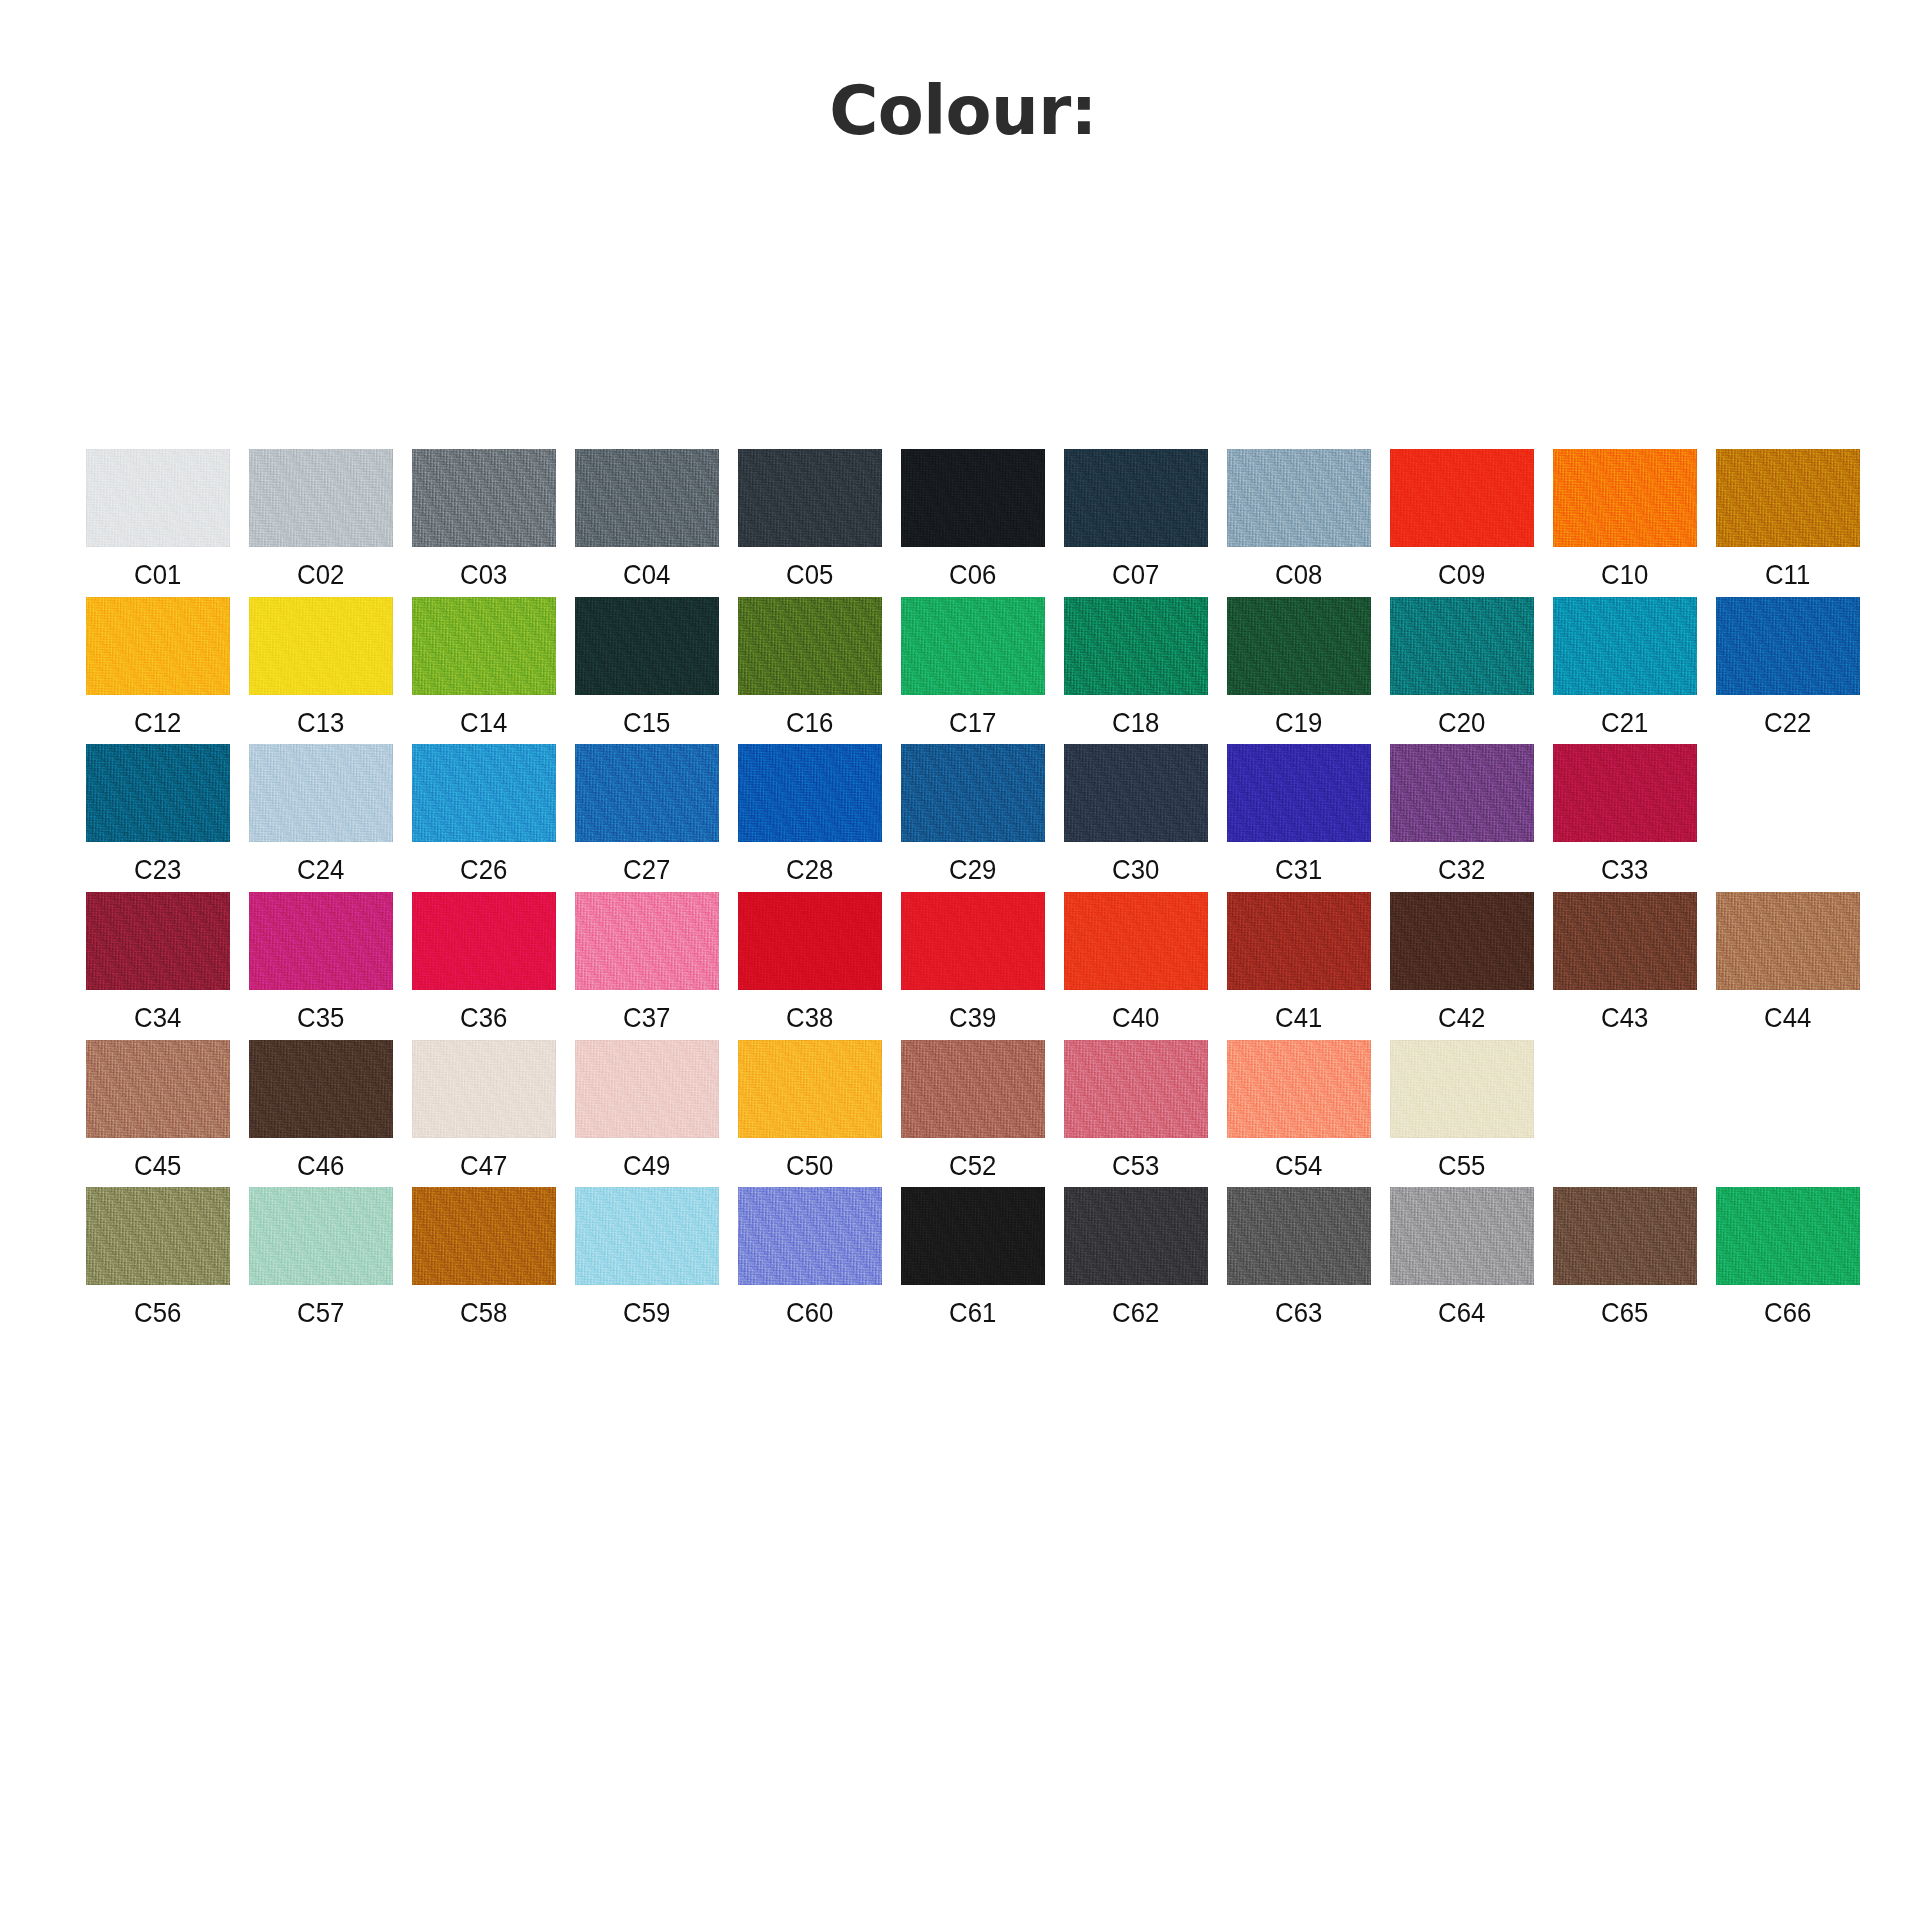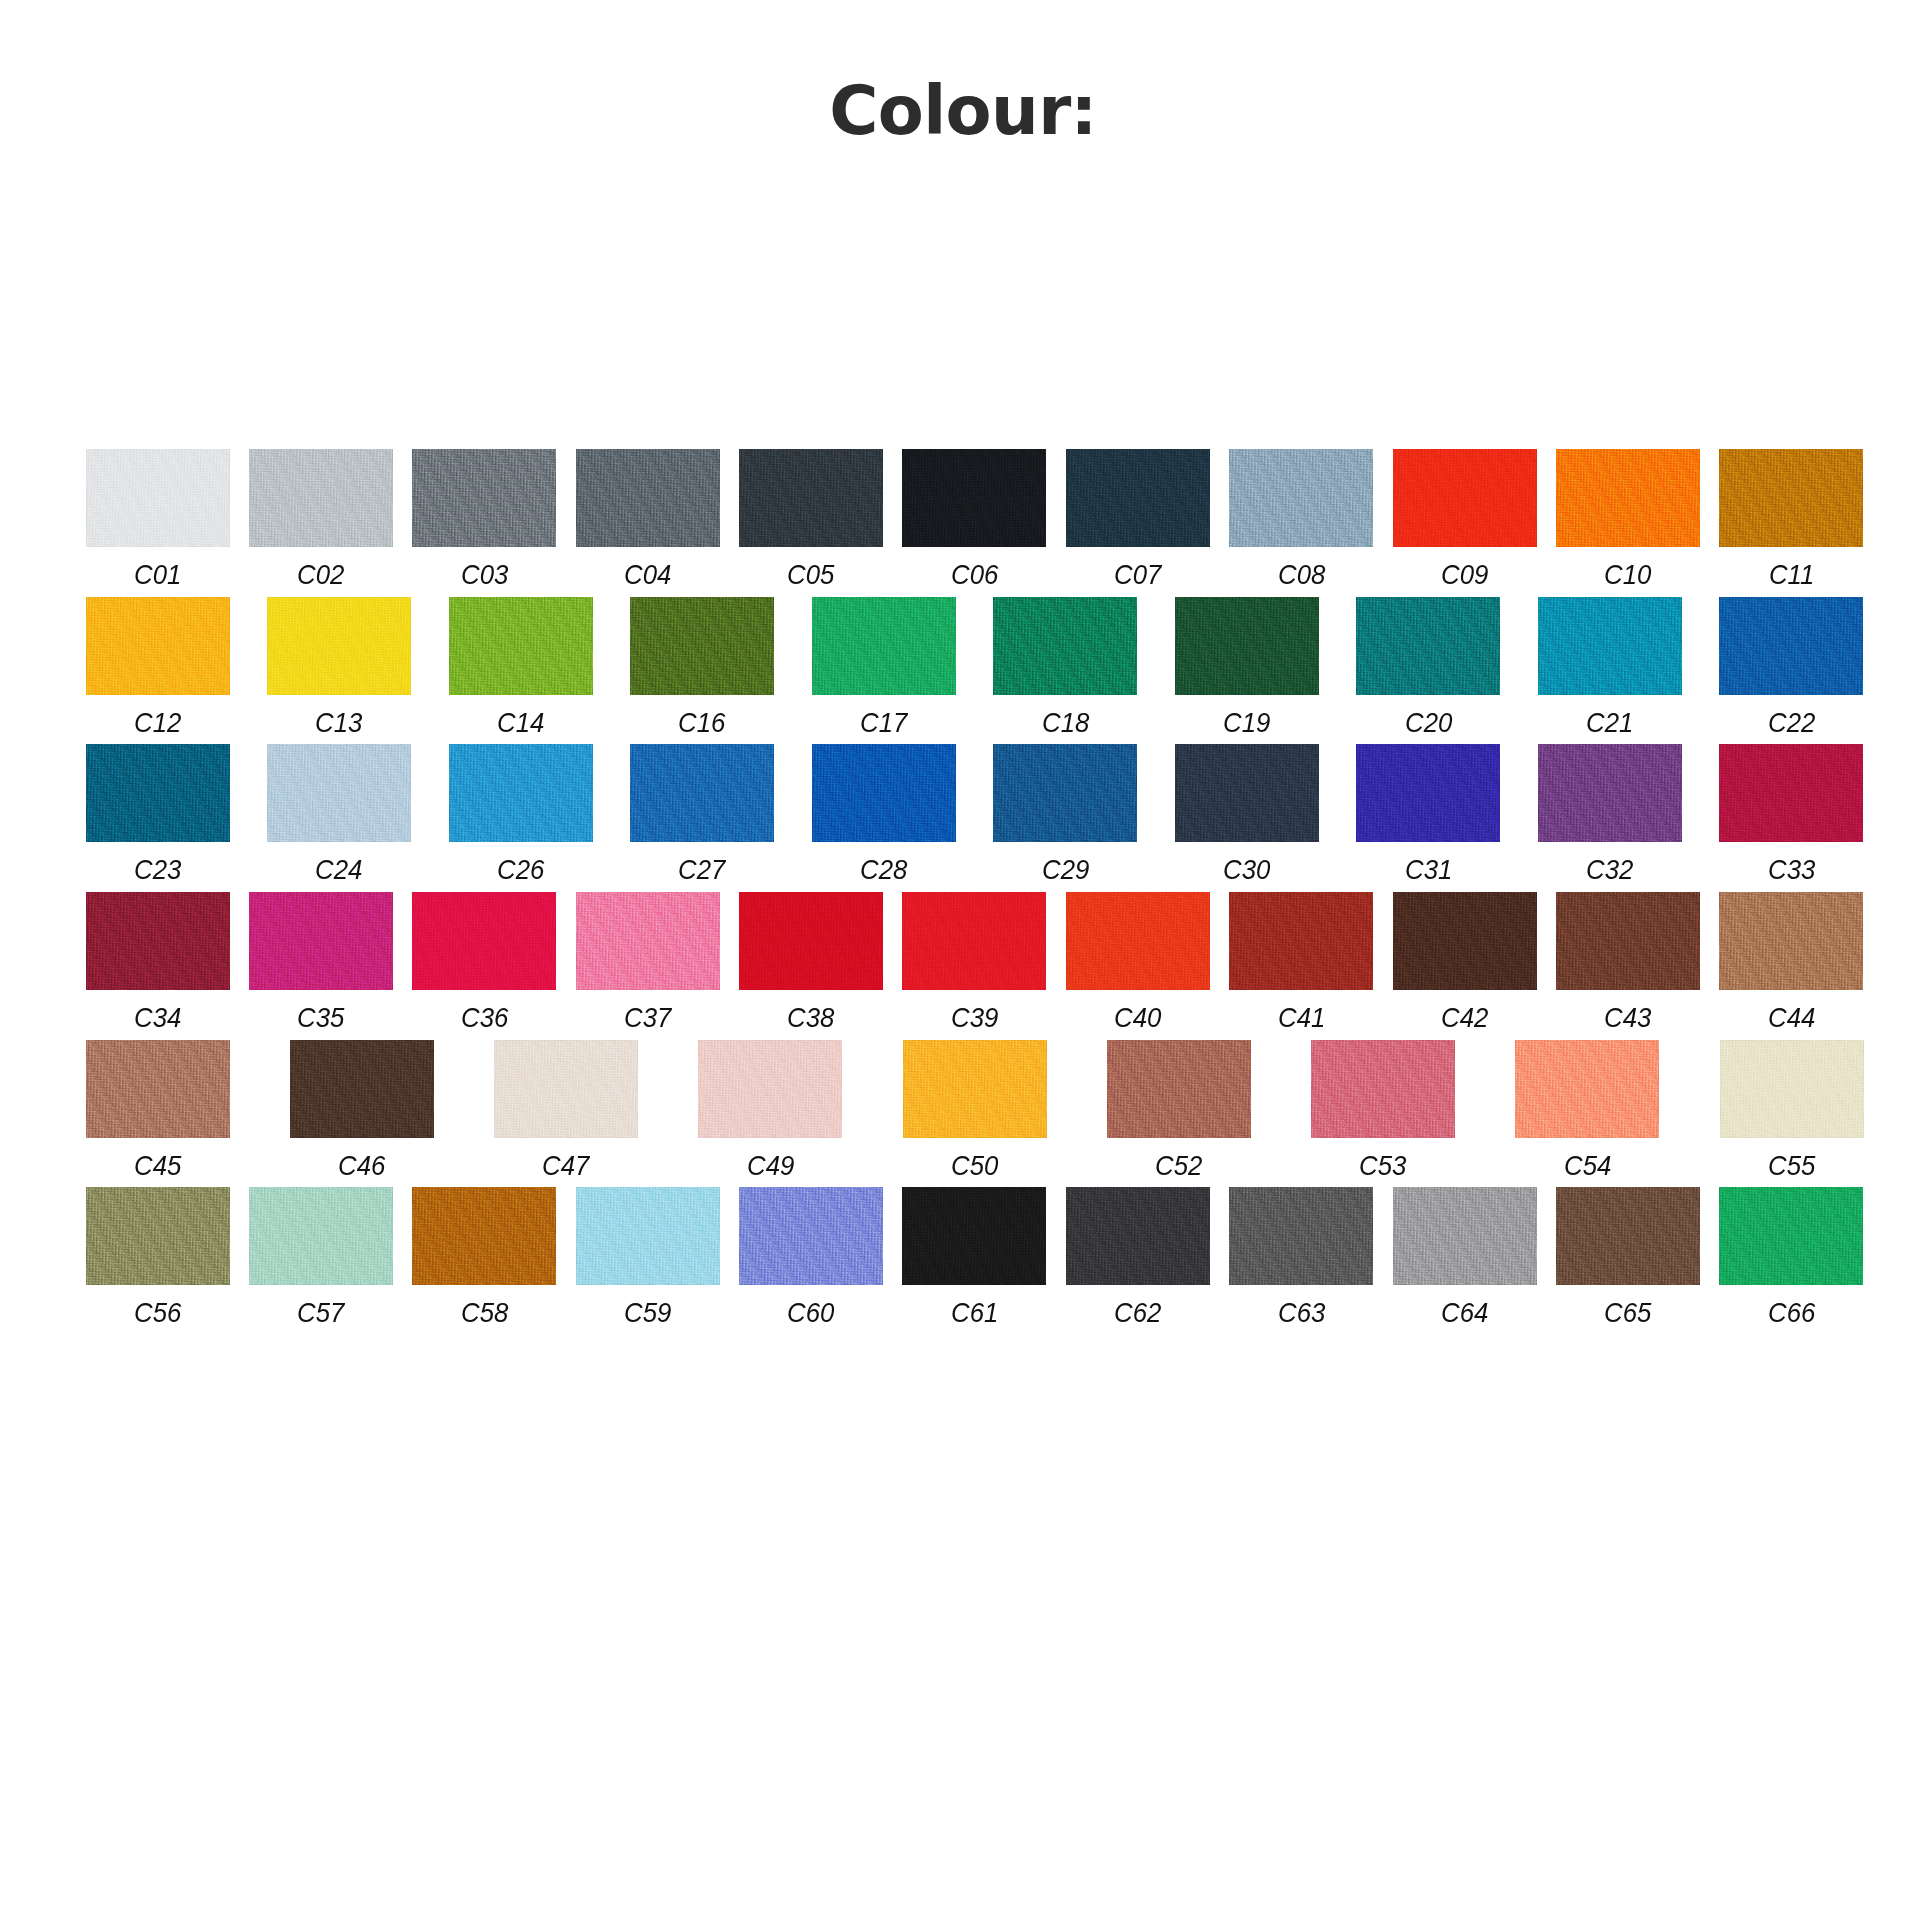--- a/index.html
+++ b/index.html
@@ -45,23 +45,22 @@
   
   .grid-wrap {
     position: absolute;
     top: 449px;
     left: 76px;
     width: 1797px;
   }
   .swatch-row {
     display: flex;
     flex-wrap: nowrap;
-    justify-content: space-between;
+    justify-content: flex-start;
     margin-bottom: 7.7px;
-    font-style: italic;
   }
   .swatch-cell {
     width: 163px;
     flex: 0 0 163px;
     display: flex;
     flex-direction: column;
     align-items: center;
   }
 
   .chip {
@@ -192,20 +191,24 @@
         </div>
         <div class="swatch-cell">
           <div class="chip" style="background-color: rgb(242, 217, 27);"></div>
           <div class="chip-label">C13</div>
         </div>
         <div class="swatch-cell">
           <div class="chip coarse" style="background-color: rgb(121, 177, 39);"></div>
           <div class="chip-label">C14</div>
         </div>
         <div class="swatch-cell">
+          <div class="chip coarse" style="background-color: rgb(23, 48, 46);"></div>
+          <div class="chip-label">C15</div>
+        </div>
+        <div class="swatch-cell">
           <div class="chip coarse" style="background-color: rgb(78, 110, 32);"></div>
           <div class="chip-label">C16</div>
         </div>
         <div class="swatch-cell">
           <div class="chip coarse" style="background-color: rgb(25, 169, 94);"></div>
           <div class="chip-label">C17</div>
         </div>
         <div class="swatch-cell">
           <div class="chip coarse" style="background-color: rgb(12, 127, 87);"></div>
           <div class="chip-label">C18</div>

